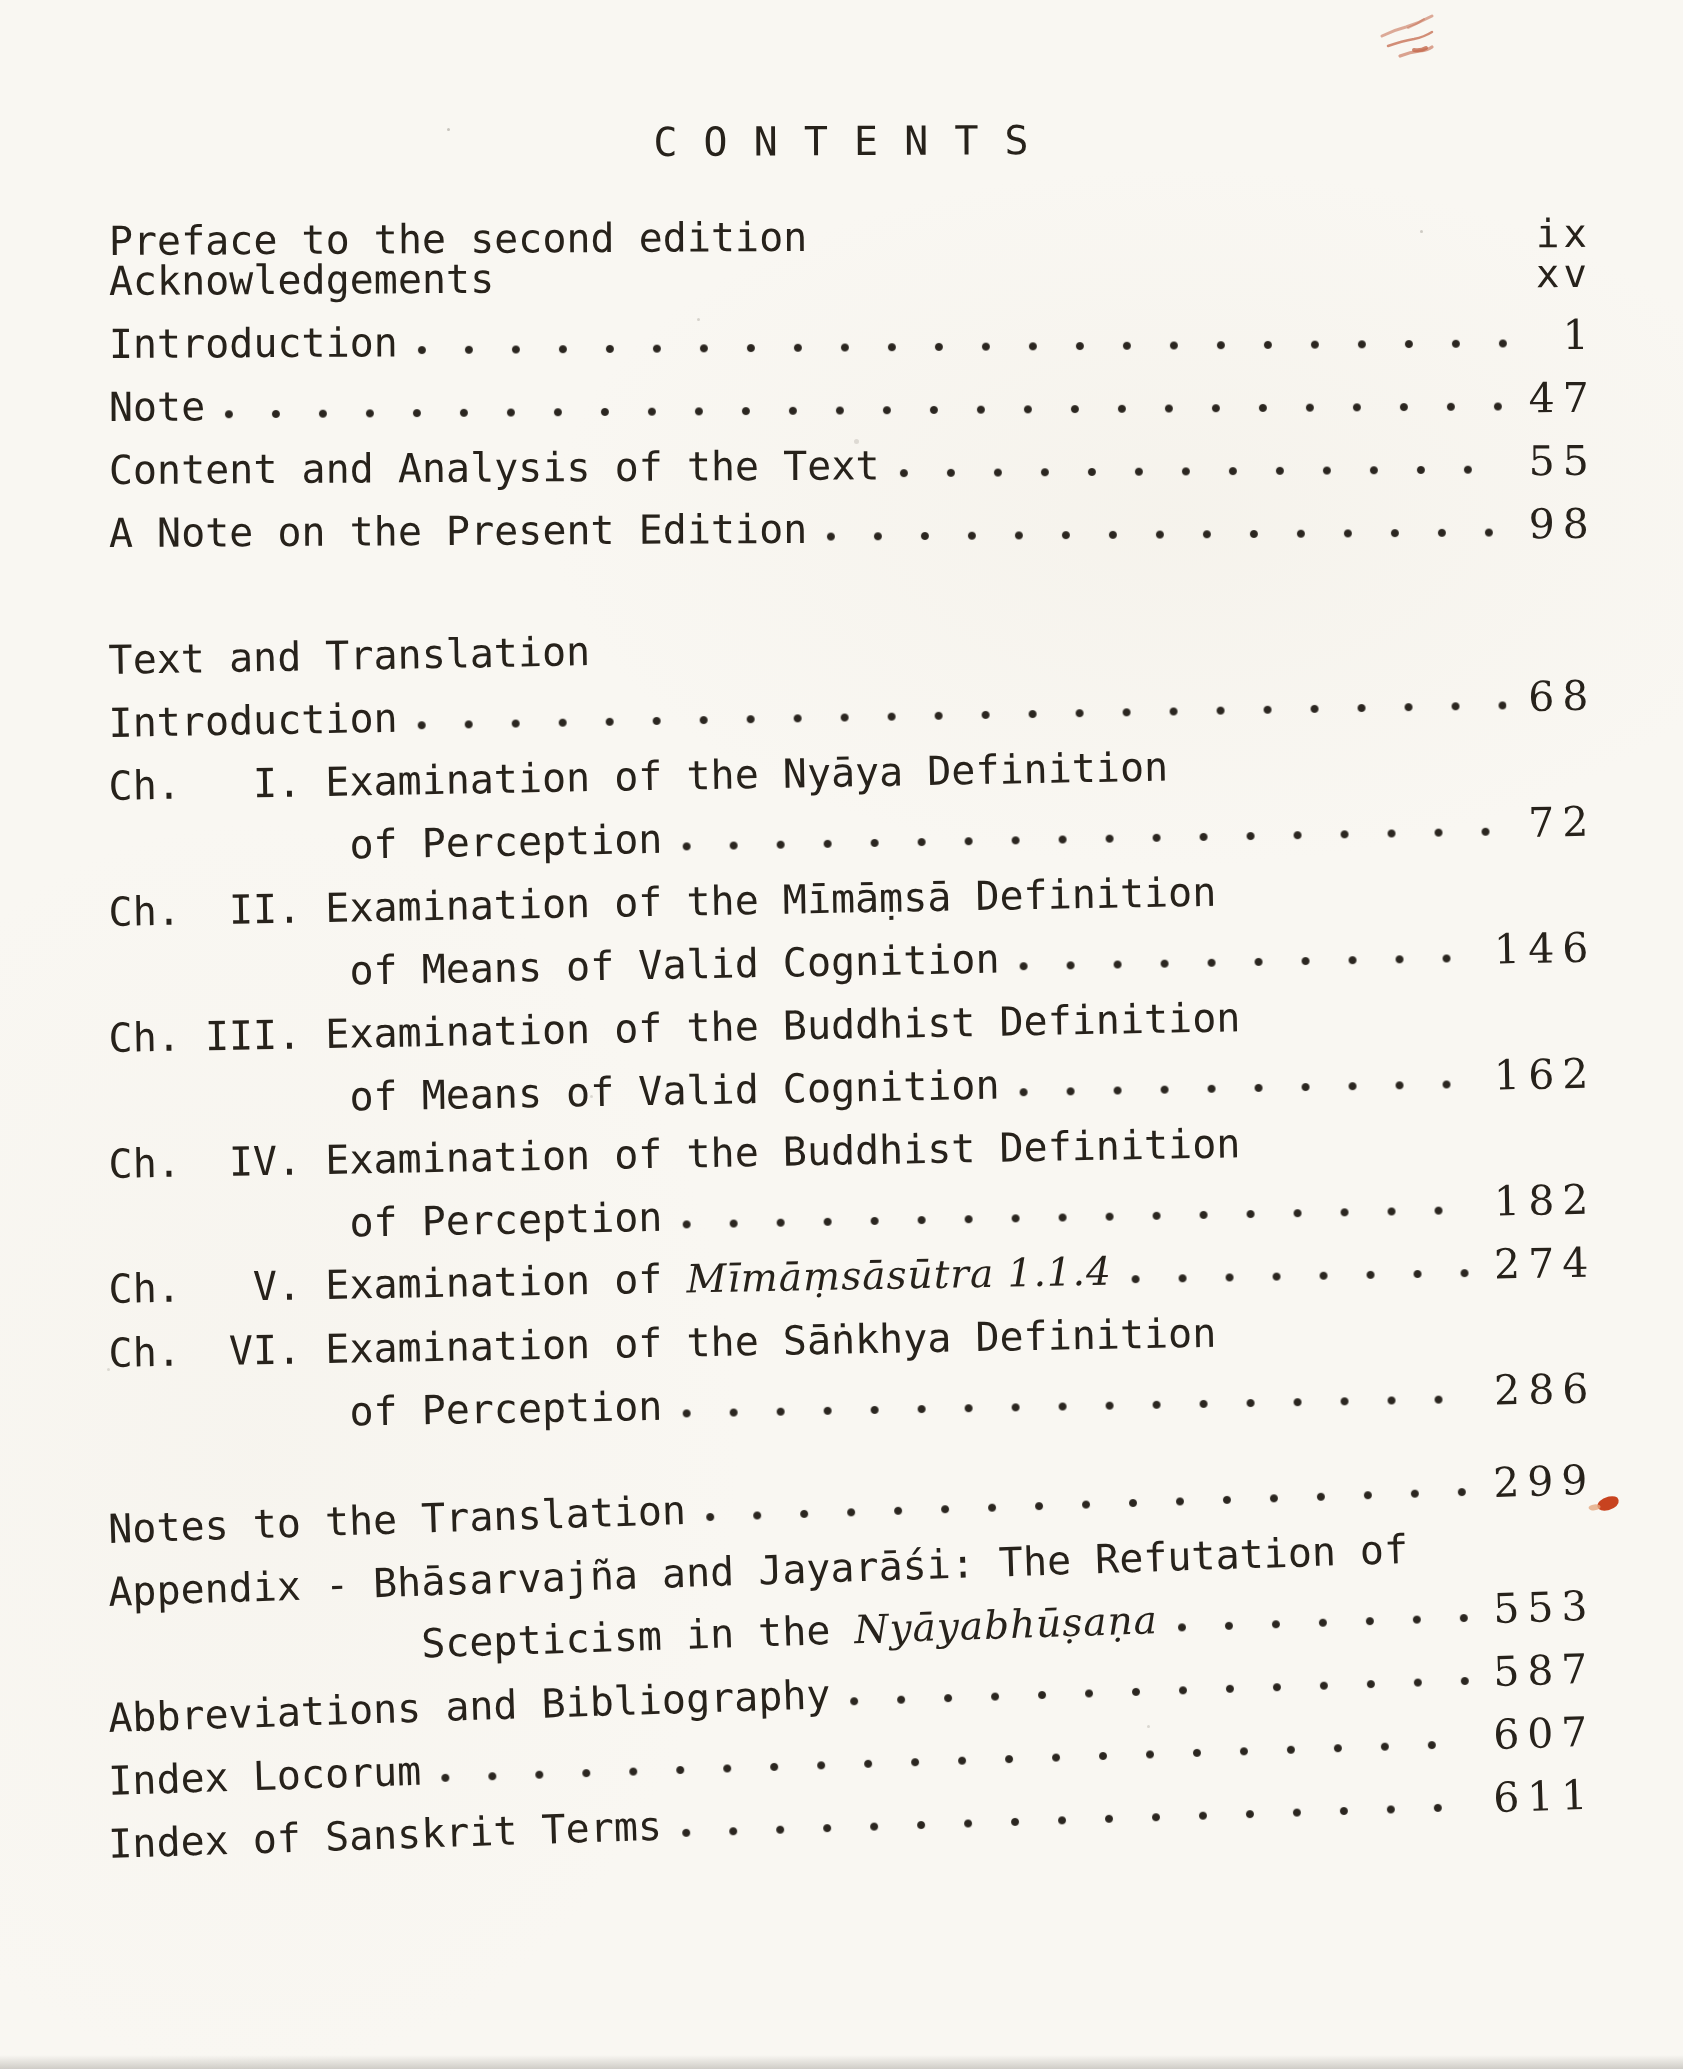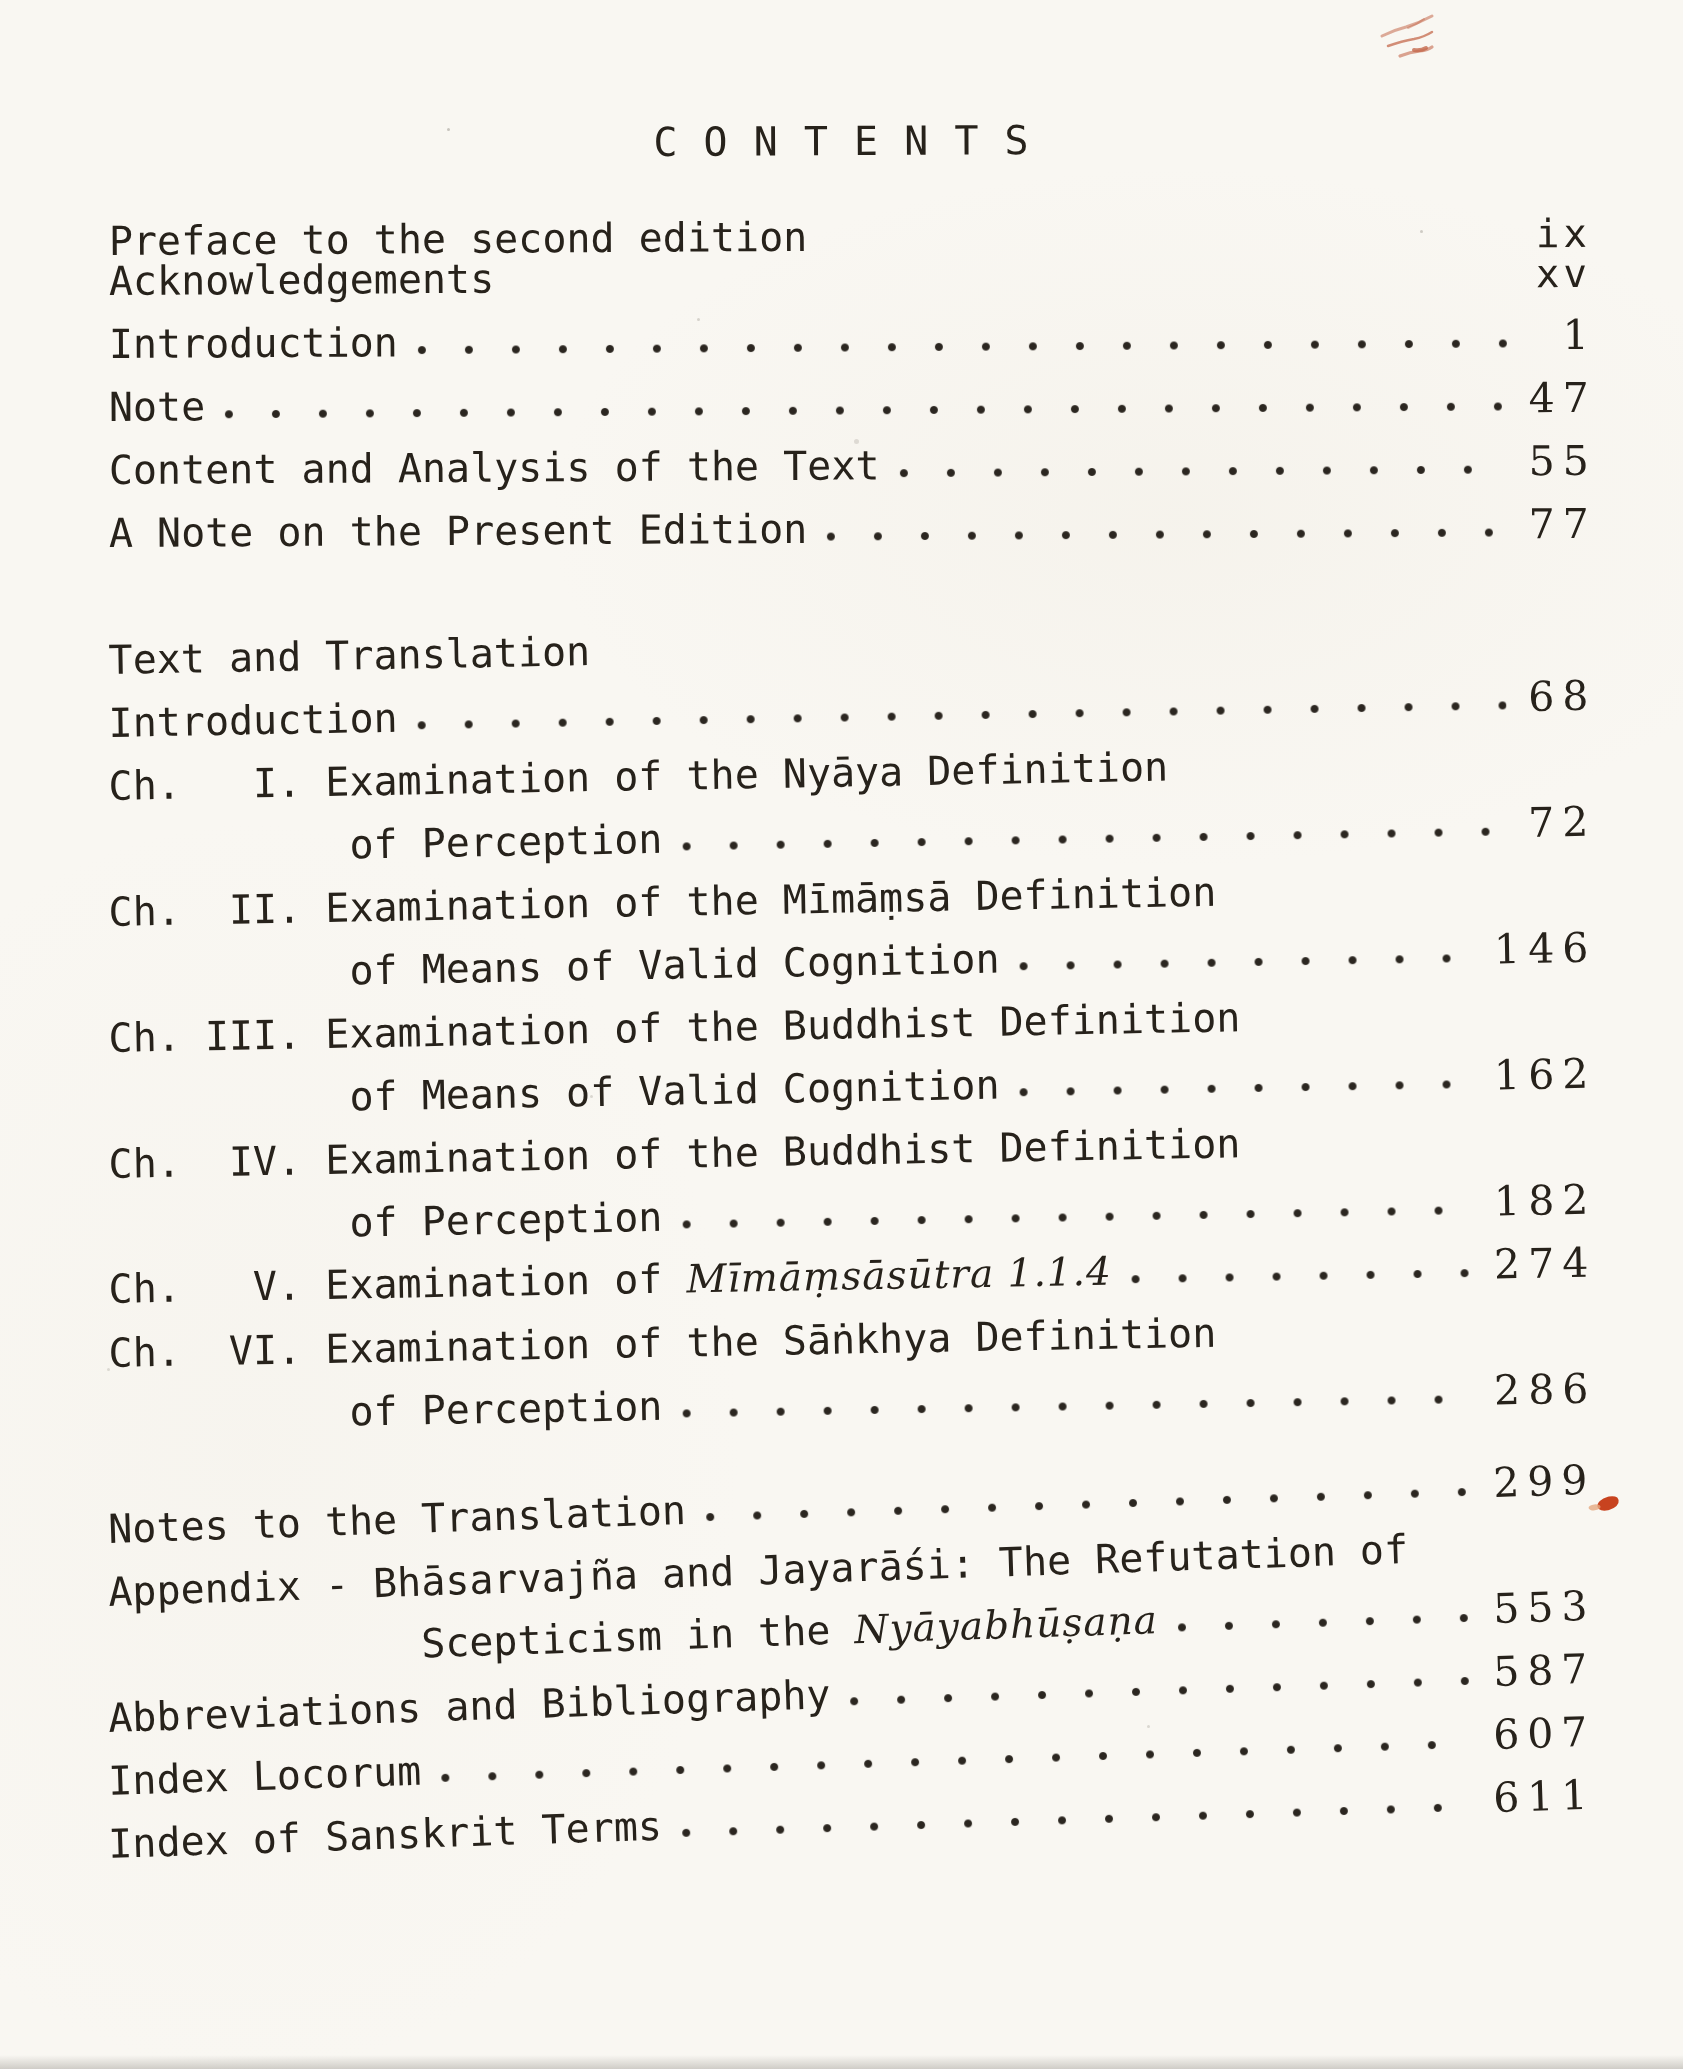--- a/index.html
+++ b/index.html
@@ -105,21 +105,21 @@
           <span class="page-num serif">47</span>
         </div>
         <div class="row">
           <span class="label"><span>Content and Analysis of the Text</span></span>
           <span class="leader dotted"></span>
           <span class="page-num serif">55</span>
         </div>
         <div class="row">
           <span class="label"><span>A Note on the Present Edition</span></span>
           <span class="leader dotted"></span>
-          <span class="page-num serif">77</span>
+          <span class="page-num serif">98</span>
         </div>
       </div>
       <div class="sec sec-body">
         <div class="row brk-large">
           <span class="label"><span>Text and Translation</span></span>
           <span class="leader"></span>
         </div>
         <div class="row">
           <span class="label"><span>Introduction</span></span>
           <span class="leader dotted"></span>

